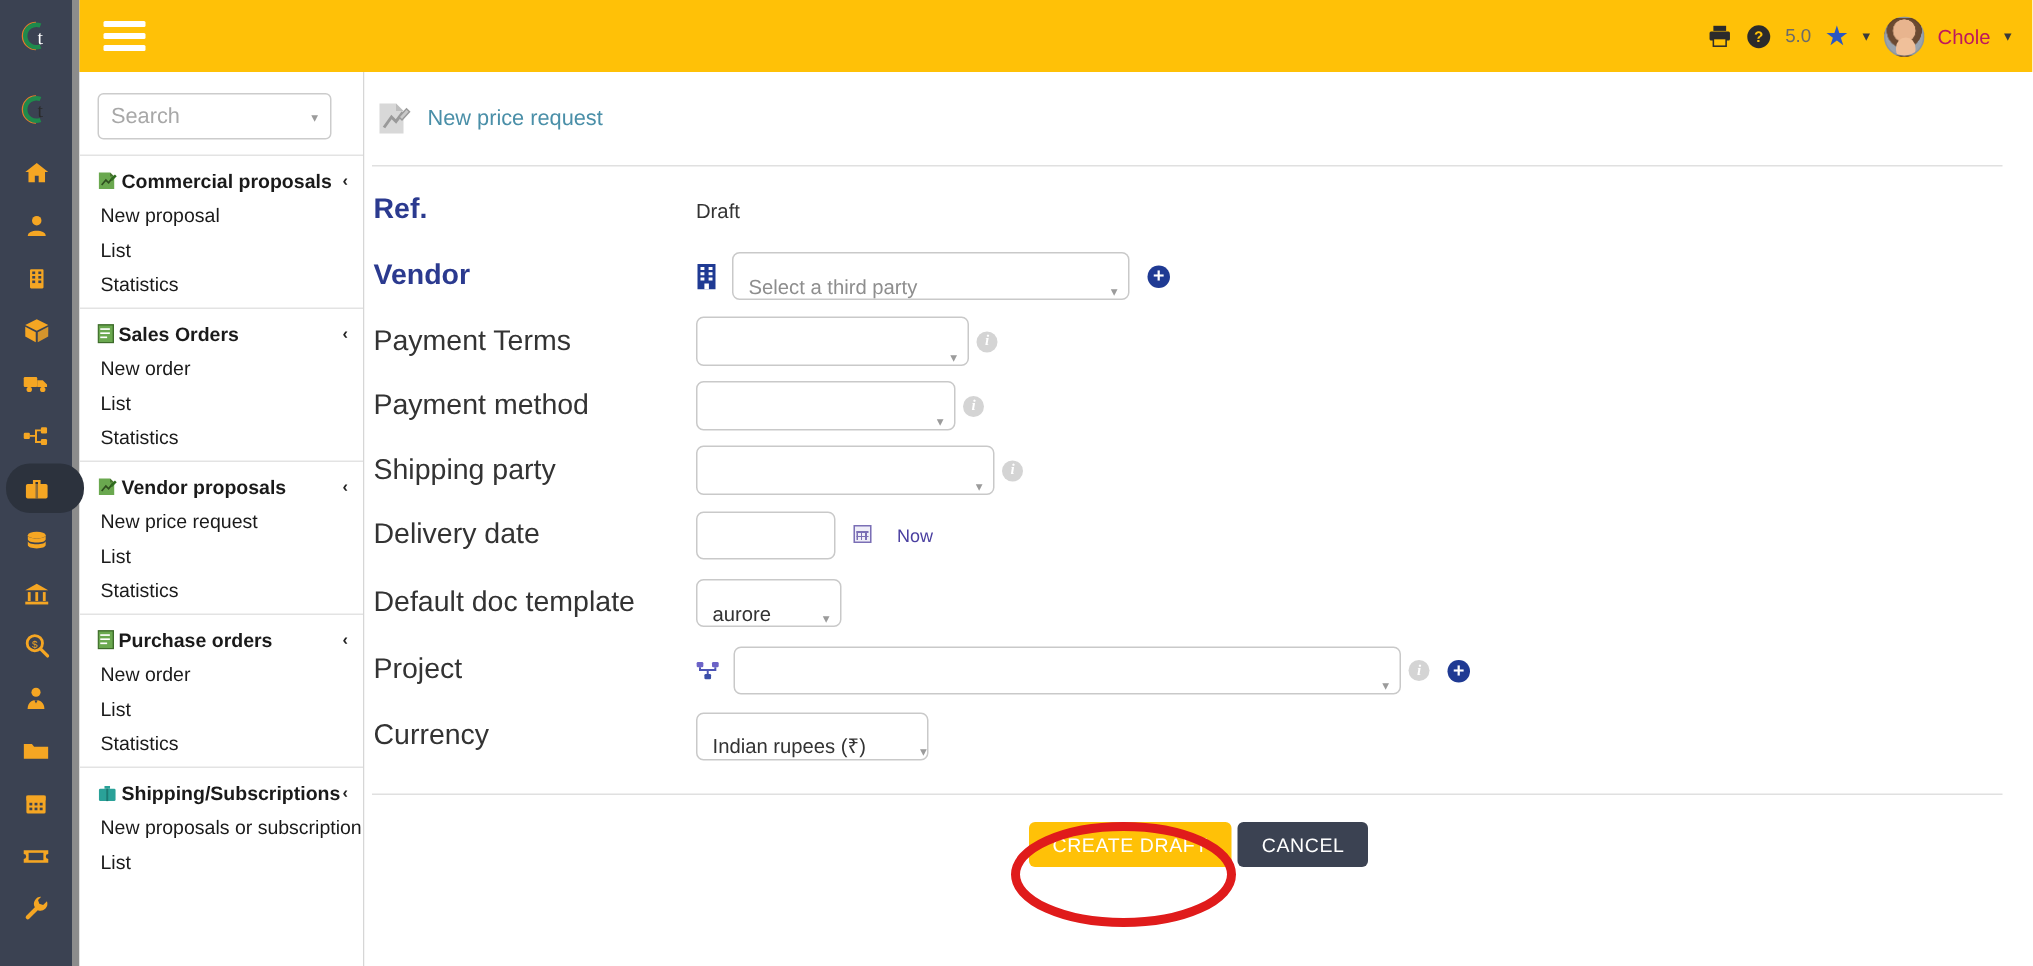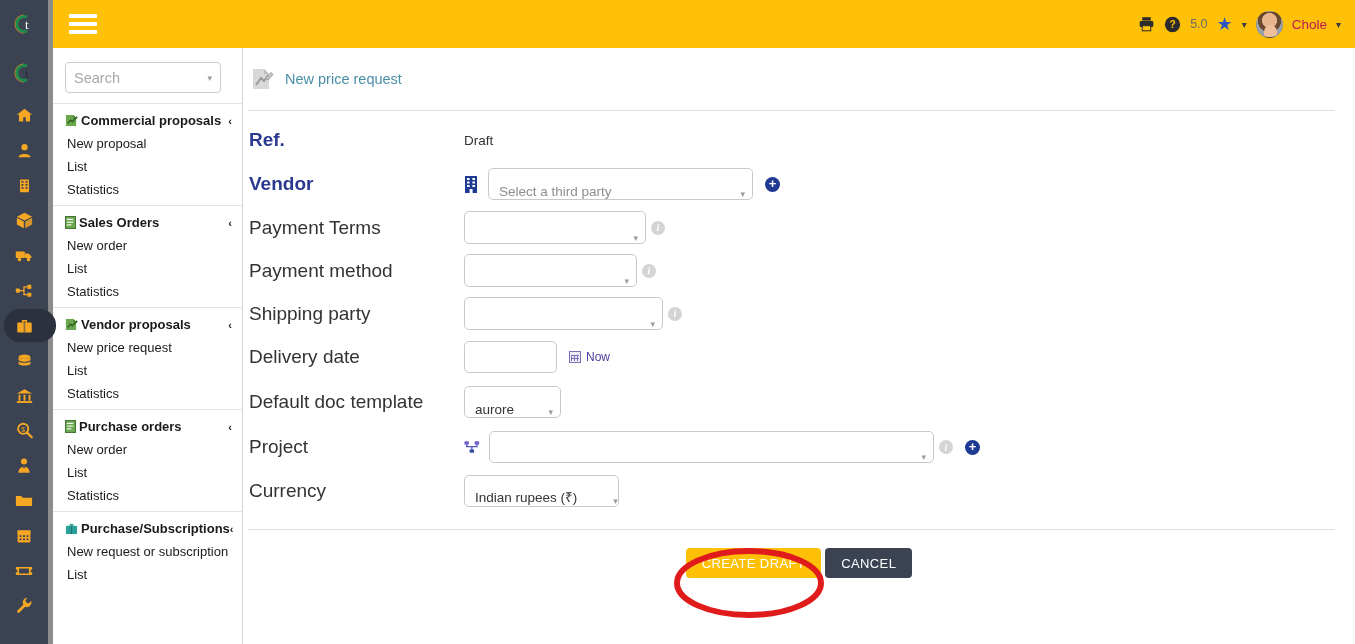--- a/index.html
+++ b/index.html
@@ -130,21 +130,21 @@
     display: inline-flex; align-items: center; justify-content: center;
     margin-left: 5px; font-family: "Liberation Serif", serif;
   }
   .addbtn {
     width: 15px; height: 15px; border-radius: 50%; background: #1f3a93;
     display: inline-flex; align-items: center; justify-content: center;
     color: #fff; font-size: 13px; font-weight: bold; line-height: 1; margin-left: 12px;
   }
   .addbtn span { margin-top: -2px; }
 
-  .nowlink { display: flex; align-items: center; gap: 5px; margin-left: 12px; }
+  .nowlink { display: flex; align-items: flex-start; gap: 17px; margin-left: 12px; }
   .cal-ic {
     width: 12px; height: 12px; border: 1px solid #7b6fb5; background: #efeef8;
     display: block; position: relative;
   }
   .cal-ic::after {
     content: ""; position: absolute; left: 1px; top: 3px; right: 1px; bottom: 1px;
     background:
       repeating-linear-gradient(to right, #7b6fb5 0 1px, transparent 1px 3px),
       repeating-linear-gradient(to bottom, #7b6fb5 0 1px, transparent 1px 3px);
   }
@@ -427,24 +427,24 @@
             </div>
             <div class="grp">
               <div class="grp-head">
                 <span class="gi">
                   <svg width="13" height="12" viewBox="0 0 14 13">
                     <path d="M5 1 h4 v2 H5 Z" fill="#2aa198"></path>
                     <rect x="1" y="3" width="12" height="9" rx="1" fill="#2aa198"></rect>
                     <rect x="6.3" y="3" width="1.4" height="9" fill="#1d7a73"></rect>
                   </svg>
                 </span>
-                <span class="gt">Purchase/Subscriptions</span>
+                <span class="gt">Shipping/Subscriptions</span>
                 <span class="gc">‹</span>
               </div>
-              <div class="mi">New request or subscription</div>
+              <div class="mi">New proposals or subscription</div>
               <div class="mi">List</div>
             </div>
           </div>
       </div>
 
       <div class="main">
 
         <div class="page-title-row">
           <span class="pt-icon">
             <svg width="24" height="24" viewBox="0 0 24 24">

